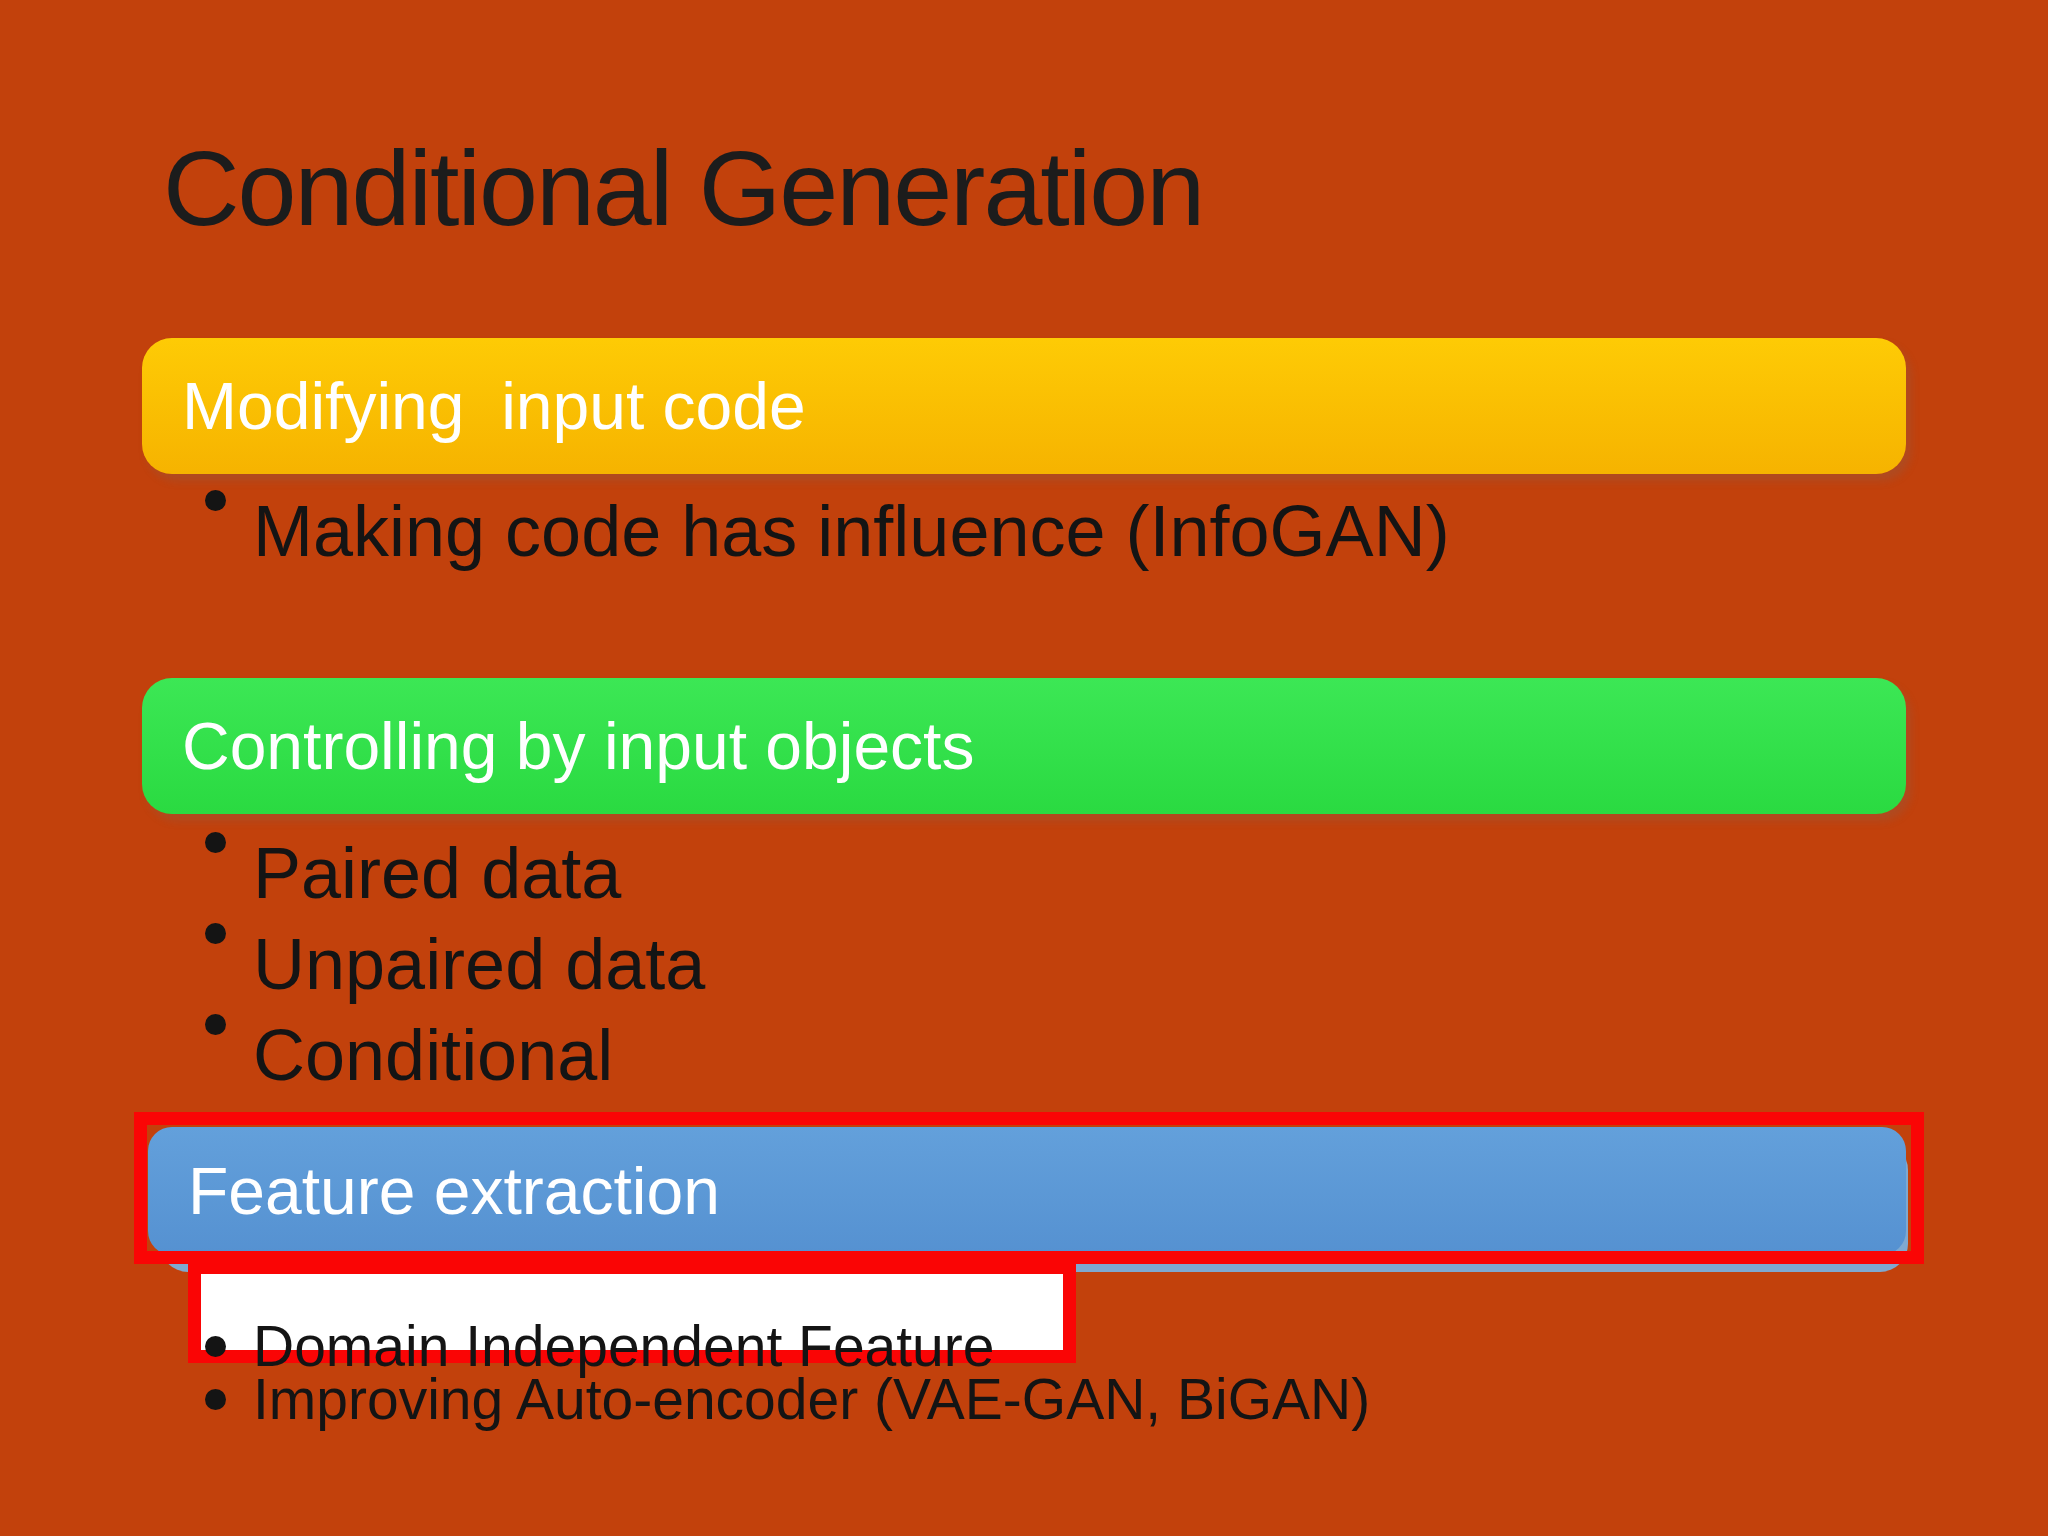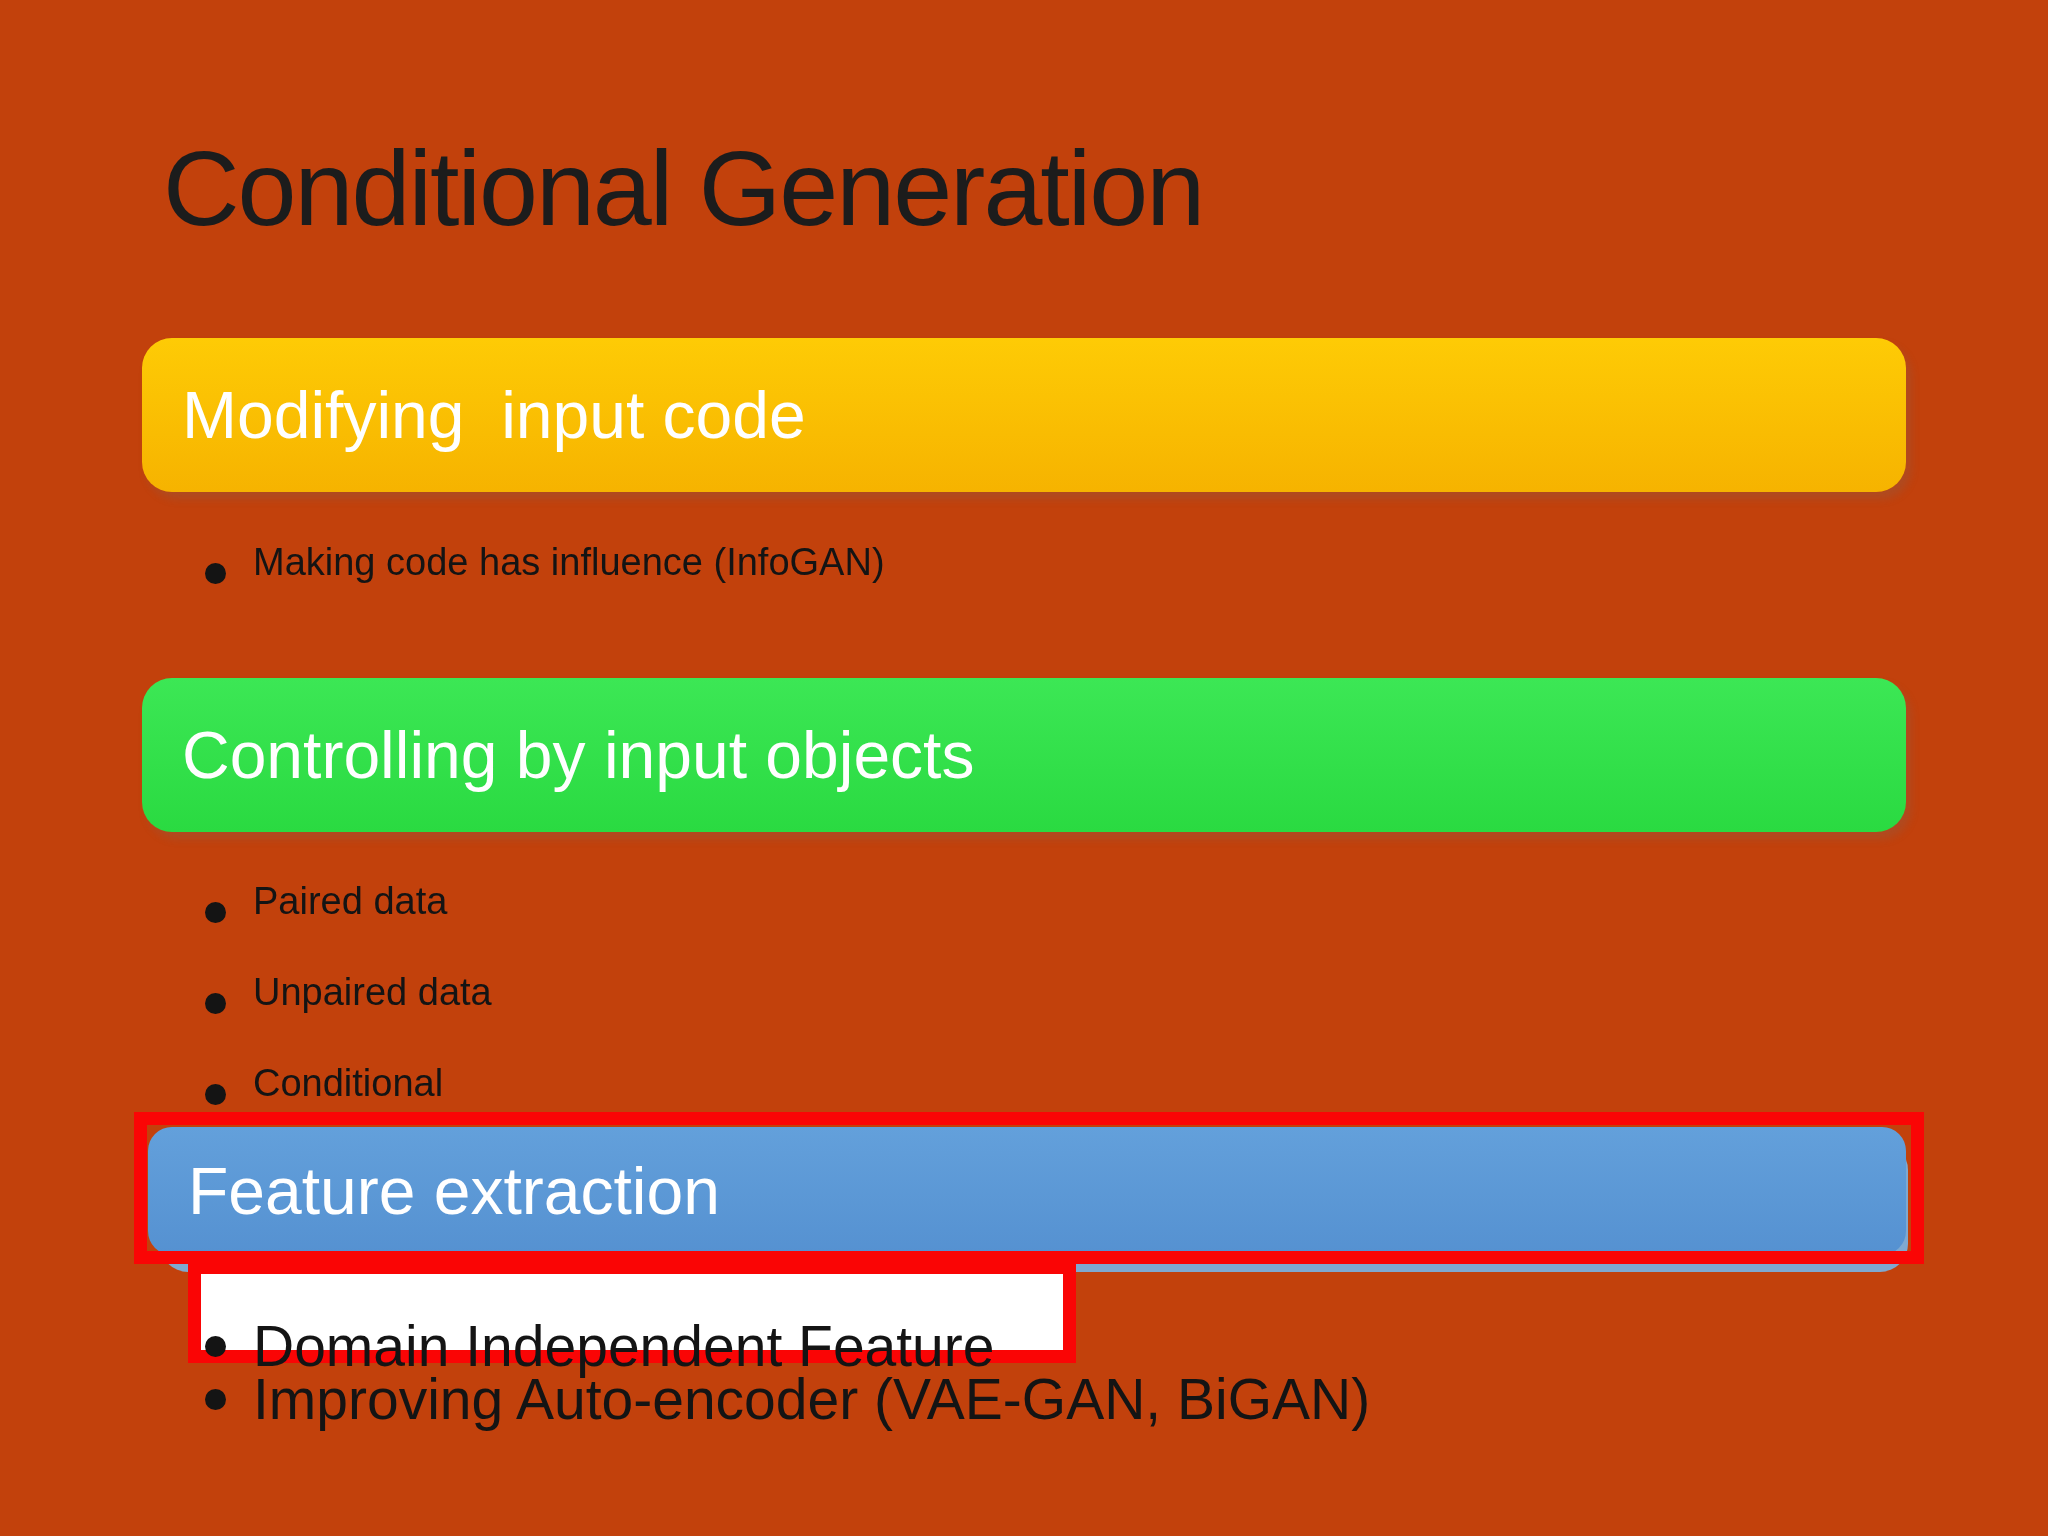--- a/index.html
+++ b/index.html
@@ -10,21 +10,21 @@
     overflow:hidden;
     font-family:"Liberation Sans", sans-serif;
     color:#161616;
   }
   .title{
     position:absolute;left:163px;top:128px;
     font-size:106px;font-weight:400;letter-spacing:-2px;
     color:#1c1c1c;margin:0;white-space:pre;
   }
   .banner{
-    position:absolute;left:142px;width:1764px;height:154px;
+    position:absolute;left:142px;width:1764px;height:136px;
     border-radius:30px;display:flex;align-items:center;
     padding-left:40px;box-sizing:border-box;
     box-shadow:5px 7px 8px rgba(110,110,110,0.22);
   }
   .banner .banner-label{
     color:#ffffff;font-size:66px;white-space:pre;line-height:1;
   }
   .banner-orange{top:338px;background:linear-gradient(180deg,#FECB05 0%,#F6B300 100%);}
   .banner-green{top:678px;background:linear-gradient(180deg,#3CE755 0%,#2ADA41 100%);text-align:right;}
   .banner-blue{
@@ -33,21 +33,21 @@
     box-shadow:none;z-index:2;
   }
   .blue-shadow{
     position:absolute;left:160px;top:1142px;width:1748px;height:130px;
     border-radius:28px;background:#7FA9D0;z-index:1;
   }
   .bullets{
     position:absolute;left:205px;margin:0;padding:0;list-style:none;
   }
   .bullets li{
-    display:flex;align-items:flex-end;font-size:38px;color:#141414;white-space:pre;
+    display:flex;align-items:flex-start;font-size:72px;color:#141414;white-space:pre;
   }
   .dot{
     width:21px;height:21px;border-radius:50%;background:#141414;
     margin-right:27px;flex:0 0 auto;
   }
   .bullets-1{top:490px;}
   .bullets-1 li{height:94px;}
   .bullets-2{top:832px;}
   .bullets-2 li{height:91px;}
   .row-bullet{

